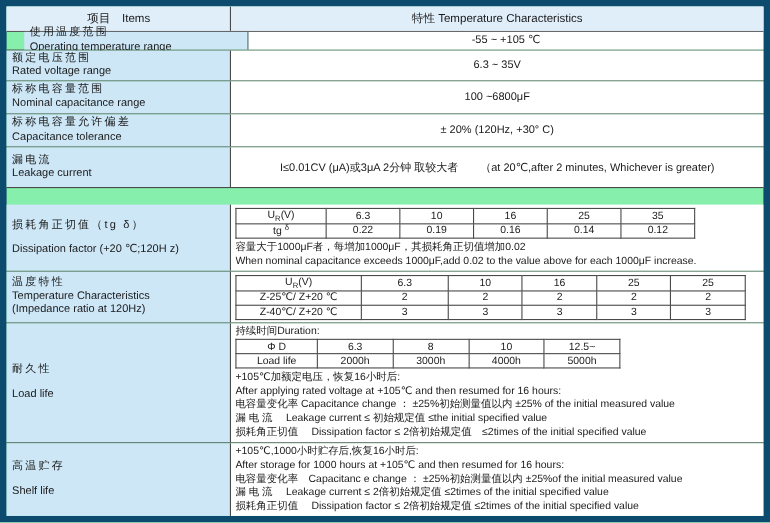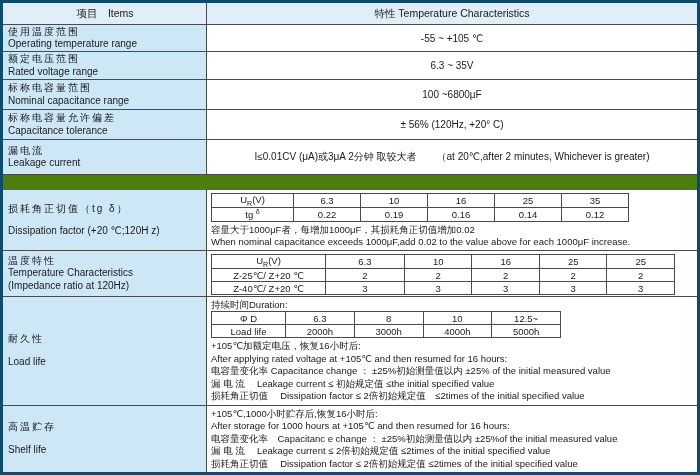--- a/index.html
+++ b/index.html
@@ -3,44 +3,44 @@
 <meta charset="utf-8">
 <style>
   * { margin:0; padding:0; box-sizing:border-box; }
   body {
     font-family: "Liberation Sans", "DejaVu Sans", sans-serif;
     background:#ffffff;
     color:#1a1a1a;
   }
   .sheet {
     width:700px; height:475px;
-    border:3px solid #0c4a6e;
+    border:6px solid #0c4a6e;
     display:flex; flex-direction:column;
-    background:#4d7c0f;
+    background:#86efac;
   }
   .row { display:flex; border-bottom:1px solid #4a4a4a; }
   .row:last-child { border-bottom:none; flex:1; }
   .cell-l {
     width:204px; border-right:1px solid #4a4a4a;
     background:#cde7f7;
     padding:2px 4px 2px 5px;
     display:flex; flex-direction:column; justify-content:center;
     font-size:10px; line-height:12.5px;
   }
   .cell-l .cn { letter-spacing:2px; }
   .cell-r { flex:1; background:#fff; position:relative; }
   .center-val {
     display:flex; align-items:center; justify-content:center;
     height:100%; font-size:10px; text-align:center; padding:0 6px;
   }
   .hdr { background:#e0eefa; }
   .hdr .cell-l { background:#e0eefa; justify-content:center; text-align:center; font-size:10.5px; }
   .hdr .cell-r { background:#e0eefa; display:flex; align-items:center; justify-content:center; font-size:10.5px; }
   .h-header { height:23px; }
-  .h-r1 { height:27px; } .h-r2 { height:28px; } .h-r3 { height:30px; }
+  .h-r1 { height:17px;padding-left:16px; } .h-r2 { height:28px; } .h-r3 { height:30px; }
   .h-r4 { height:31px; } .h-r5 { height:37px; }
   .h-diss { height:61px;margin-top:15px; } .h-temp { height:47px; } .h-load { height:109px; }
   .gap-section .cell-l { gap:10px; }
   .itable {
     border-collapse:collapse; font-size:9.5px;
     margin:3px 0 0 4px;
   }
   .itable td {
     border:1px solid #4a4a4a; text-align:center;
     height:13px; padding:0 2px; background:#fff;
@@ -91,21 +91,21 @@
       <div class="center-val">100 ~6800μF</div>
     </div>
   </div>
 
   <div class="row h-r4">
     <div class="cell-l">
       <div class="cn">标称电容量允许偏差</div>
       <div>Capacitance tolerance</div>
     </div>
     <div class="cell-r">
-      <div class="center-val">± 56% (120Hz, +20° C)</div>
+      <div class="center-val">± 20% (120Hz, +30° C)</div>
     </div>
   </div>
 
   <div class="row h-r5">
     <div class="cell-l">
       <div class="cn">漏电流</div>
       <div>Leakage current</div>
     </div>
     <div class="cell-r">
       <div class="center-val">I≤0.01CV (μA)或3μA   2分钟 取较大者　　（at 20℃,after 2 minutes, Whichever is greater)</div>

